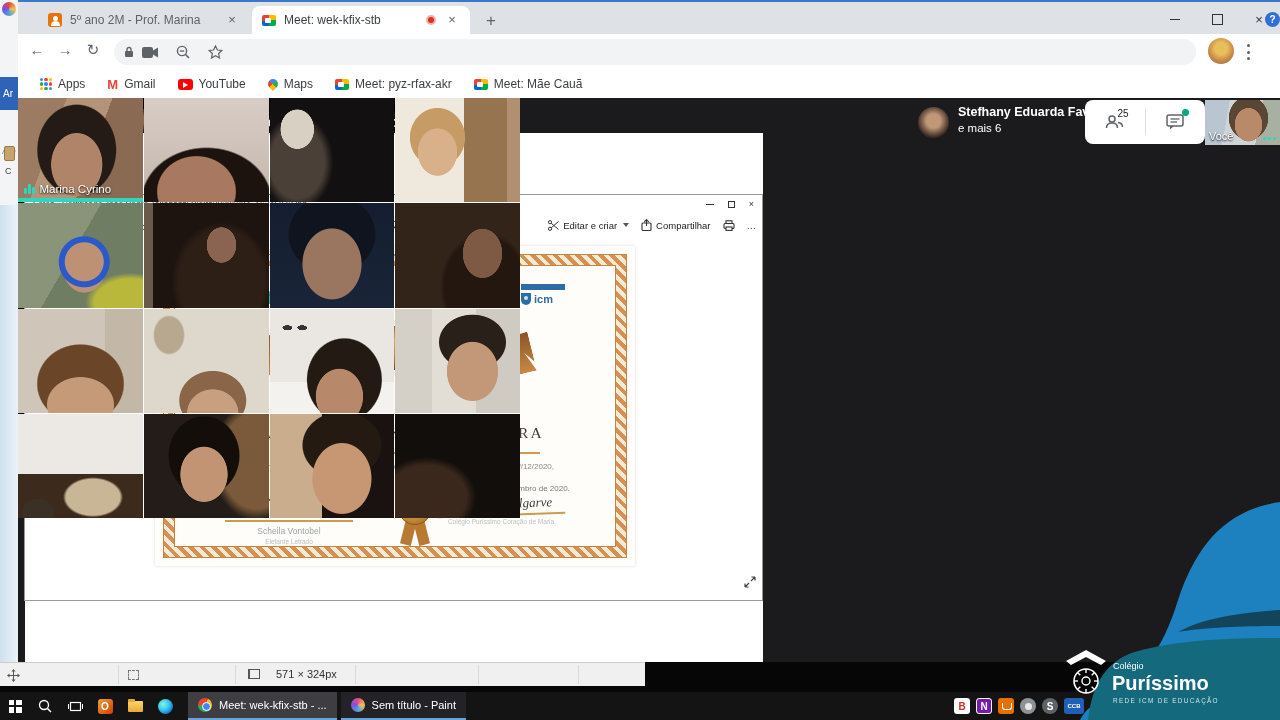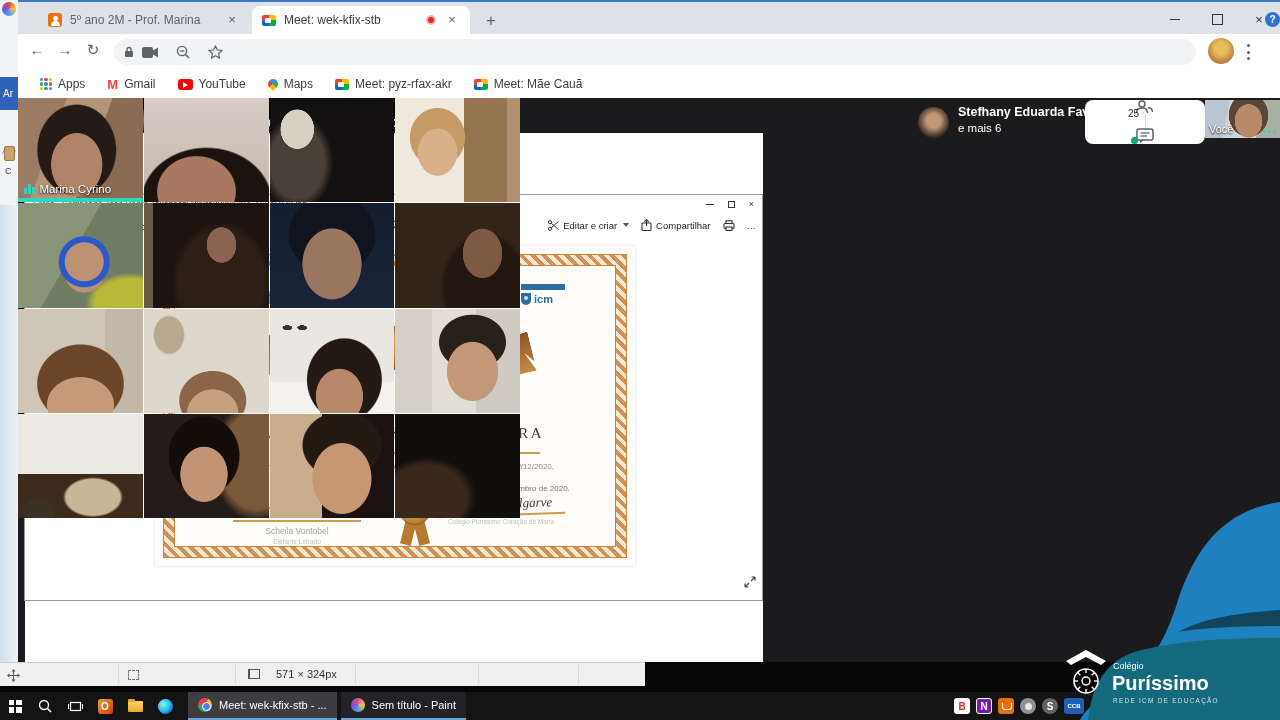--- a/index.html
+++ b/index.html
@@ -88,26 +88,26 @@
   #rec-pill i { width:8px; height:8px; border-radius:50%; background:#fff; }
   .marina-avatar { left:118px; top:8px; width:33px; height:33px; border-radius:50%;
     background:radial-gradient(circle at 50% 42%,#c49a7c 26%,#2a1d18 60%,#17100c); border:1px solid #3a3a3a; }
   .presenting { left:160px; top:16px; color:#eee; font-size:14px; font-weight:bold; }
   .stef-avatar { left:900px; top:9px; width:31px; height:31px; border-radius:50%;
     background:radial-gradient(circle at 50% 45%,#c09878 30%,#3a2a22 70%); }
   .preview-names { left:940px; top:7px; color:#fff; }
   .preview-names .l1 { font-size:12.5px; font-weight:bold; }
   .preview-names .l2 { font-size:11.5px; margin-top:3px; }
   #meet-panel { left:1067px; top:2px; width:120px; height:44px; background:#fff; border-radius:8px;
-    display:flex; align-items:center;flex-direction:column; }
+    display:flex; align-items:center; }
   .panel-half { flex:1; display:flex; align-items:center; justify-content:center; height:100%; position:relative; }
   .panel-sep { width:1px; height:26px; background:#dadce0; }
   .ppl-count { font-size:10px; color:#202124; position:absolute; right:16px; top:8px; }
   .chat-dot { position:absolute; right:16px; top:9px; width:7px; height:7px; border-radius:50%; background:#00a884; }
-  #you-tile { left:1187px; top:2px; width:75px; height:38px; overflow:hidden;
+  #you-tile { left:1187px; top:2px; width:75px; height:45px; overflow:hidden;
     background:
       radial-gradient(ellipse 14px 17px at 58% 55%, #b98a6a 97%, transparent),
       radial-gradient(ellipse 20px 22px at 58% 40%, #5a4634 97%, transparent),
       linear-gradient(100deg,#b9c6d2 0 30%,#cfd4d8 30% 70%,#a8b0a2 70%); }
   #you-tile .you-label { position:absolute; left:4px; bottom:3px; color:#fff; font-size:11px; text-shadow:0 1px 2px #000; }
   .you-dots { position:absolute; right:4px; bottom:5px; display:flex; gap:2px; }
   .you-dots i { width:3px; height:3px; border-radius:50%; background:#2fd6bf; }
 
   
   #share { left:7px; top:35px; width:738px; height:529px; background:#fff; }
@@ -158,21 +158,21 @@
     border-radius:10px 10px 50% 50% / 10px 10px 26% 26%;
     display:flex; align-items:center; justify-content:center; }
   .rb-center span { font-family:"Liberation Serif",serif; font-size:12.5px; letter-spacing:2.2px; color:#40250d; }
   .certify { left:0; width:100%; top:134px; text-align:center; font-size:11px; color:#666; letter-spacing:1px; }
   .cert-name { left:0; width:100%; top:158px; text-align:center; font-family:"Liberation Serif",serif;
     font-size:15.5px; letter-spacing:2px; color:#3d3d3d; text-transform:uppercase; }
   .name-line { left:115px; top:186px; width:250px; height:2px; background:#cd9a4e; }
   .cert-body { left:0; width:100%; text-align:center; font-size:8px; color:#8a8a8a; }
   .cert-date { left:270px; top:218px; width:160px; text-align:center; font-size:8px; color:#777; }
   .sig { position:absolute; width:128px; text-align:center; }
-  .sig-left { left:58px; top:228px; }
+  .sig-left { left:50px; top:228px; }
   .sig-right { left:262px; top:230px; }
   .sig-line { border-bottom:2px solid #cd9a4e; padding-bottom:2px; }
   .sig-script { font-family:"Liberation Serif",serif; font-style:italic; font-size:13px; color:#3a3a3a;
     transform:rotate(-2deg); }
   .sig-name { font-size:8.5px; color:#9aa5a5; margin-top:4px; }
   .sig-role { font-size:6.5px; color:#b8c2c2; margin-top:2px; }
   .medal { left:220px; top:225px; width:40px; height:62px; }
   .medal-circle { position:absolute; left:3px; top:0; width:34px; height:34px; border-radius:50%;
     background:radial-gradient(circle at 40% 35%,#e8c27a,#c08838 60%,#96601f); border:1px solid #8a5a20; }
   .medal-rib { position:absolute; top:28px; width:11px; height:26px; background:#b87a33; }

